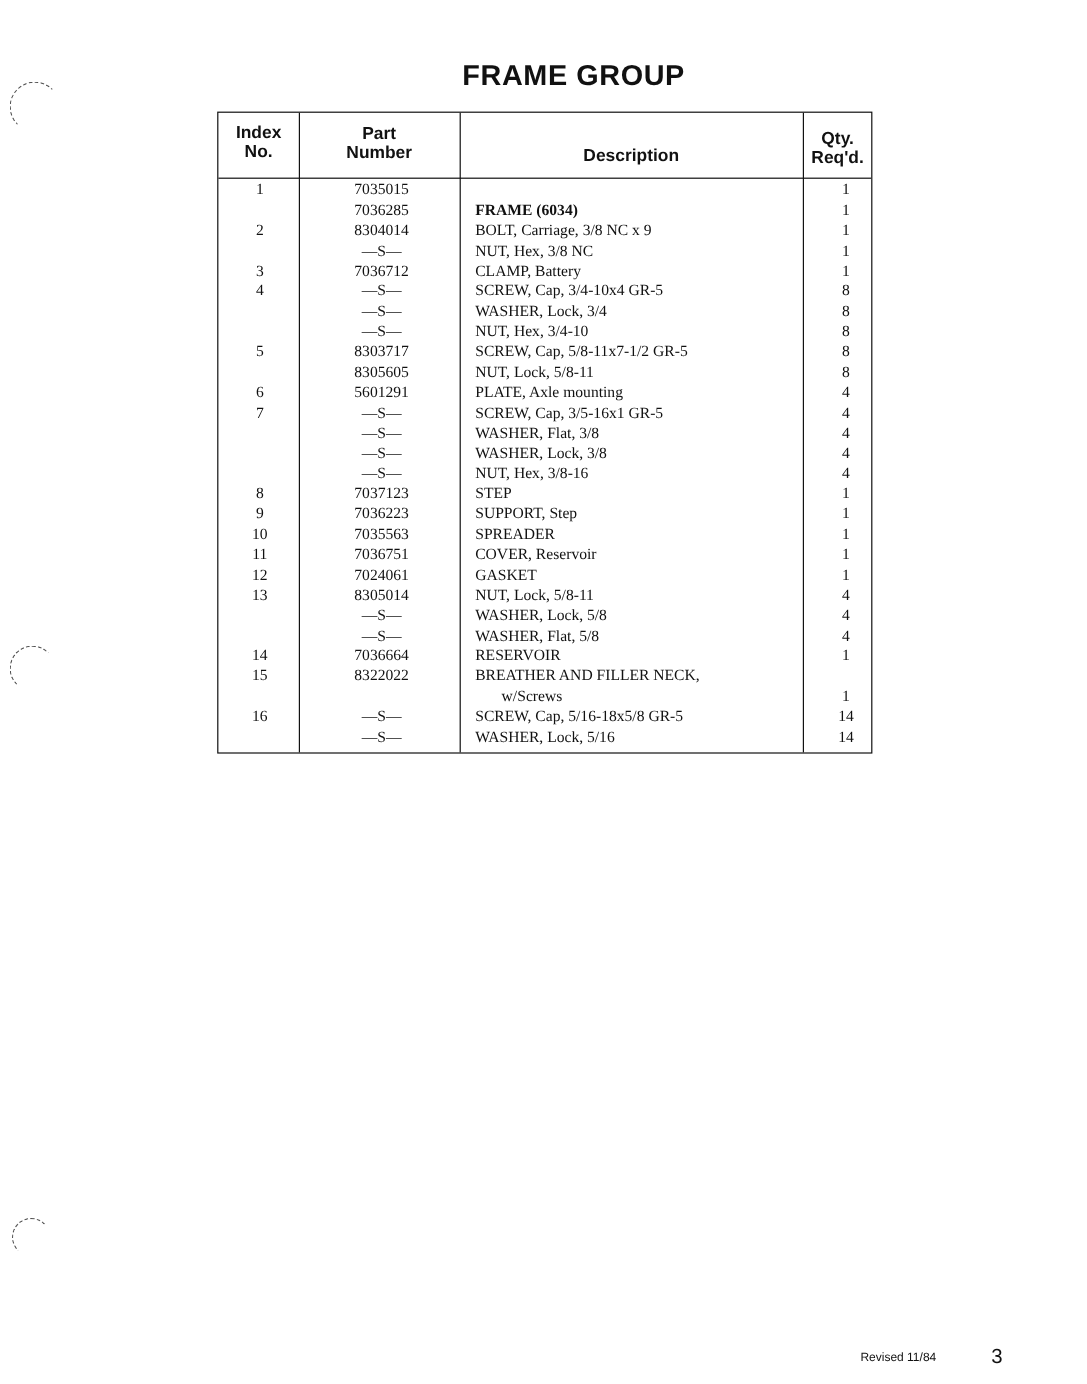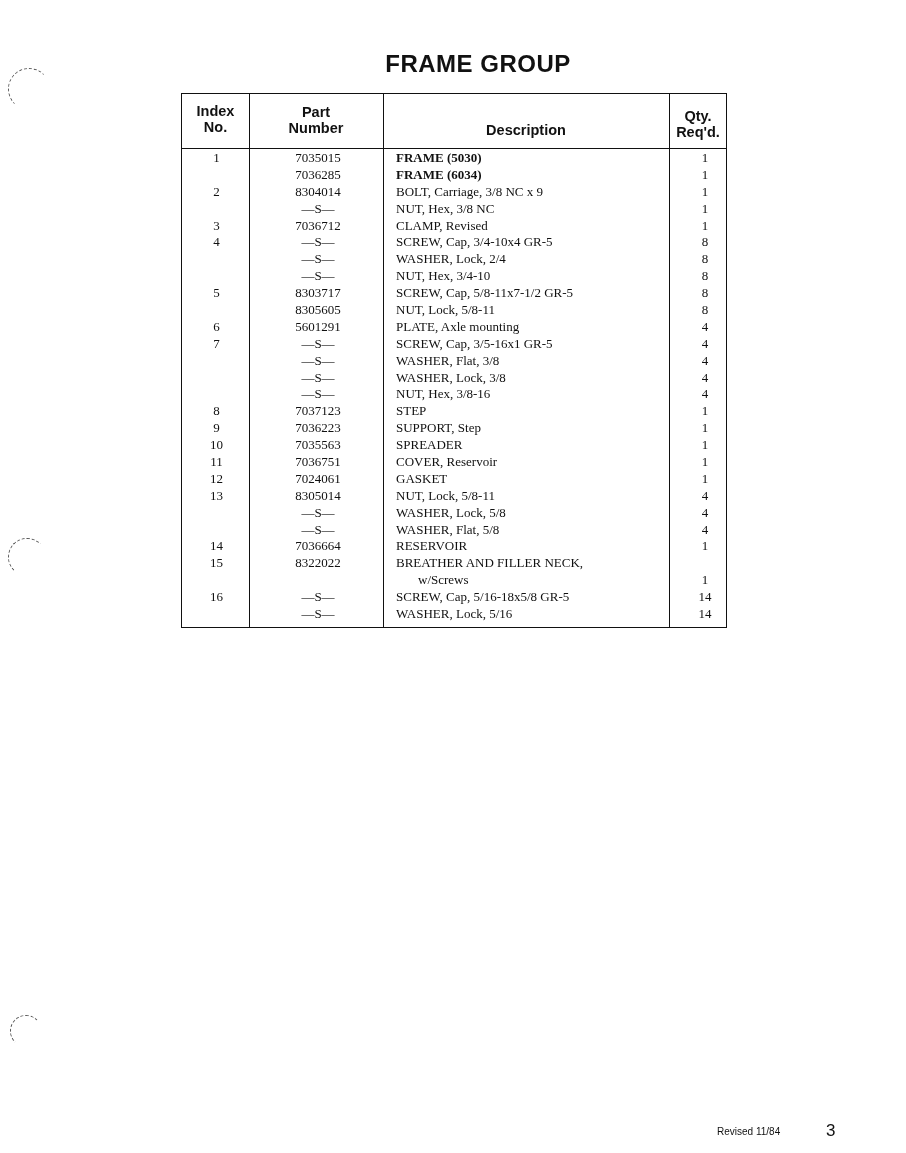--- a/index.html
+++ b/index.html
@@ -65,21 +65,20 @@
   </div>
   <div class="hdr" style="left:487px;width:58px;top:14px;">
     <div>Qty.</div>
     <div>Req'd.</div>
   </div>
 
   <div class="rows" id="rows">
       <div class="row">
         <span class="c-idx">1</span>
         <span class="c-part">7035015</span>
-        <span class="c-desc bold">FRAME (5030)</span>
         <span class="c-qty">1</span>
       </div>
       <div class="row">
         <span class="c-idx"></span>
         <span class="c-part">7036285</span>
         <span class="c-desc bold">FRAME (6034)</span>
         <span class="c-qty">1</span>
       </div>
       <div class="row">
         <span class="c-idx">2</span>
@@ -89,33 +88,33 @@
       </div>
       <div class="row">
         <span class="c-idx"></span>
         <span class="c-part">—S—</span>
         <span class="c-desc">NUT, Hex, 3/8 NC</span>
         <span class="c-qty">1</span>
       </div>
       <div class="row">
         <span class="c-idx">3</span>
         <span class="c-part">7036712</span>
-        <span class="c-desc">CLAMP, Revised</span>
+        <span class="c-desc">CLAMP, Battery</span>
         <span class="c-qty">1</span>
       </div>
       <div class="row">
         <span class="c-idx">4</span>
         <span class="c-part">—S—</span>
         <span class="c-desc">SCREW, Cap, 3/4-10x4 GR-5</span>
         <span class="c-qty">8</span>
       </div>
       <div class="row">
         <span class="c-idx"></span>
         <span class="c-part">—S—</span>
-        <span class="c-desc">WASHER, Lock, 2/4</span>
+        <span class="c-desc">WASHER, Lock, 3/4</span>
         <span class="c-qty">8</span>
       </div>
       <div class="row">
         <span class="c-idx"></span>
         <span class="c-part">—S—</span>
         <span class="c-desc">NUT, Hex, 3/4-10</span>
         <span class="c-qty">8</span>
       </div>
       <div class="row">
         <span class="c-idx">5</span>

